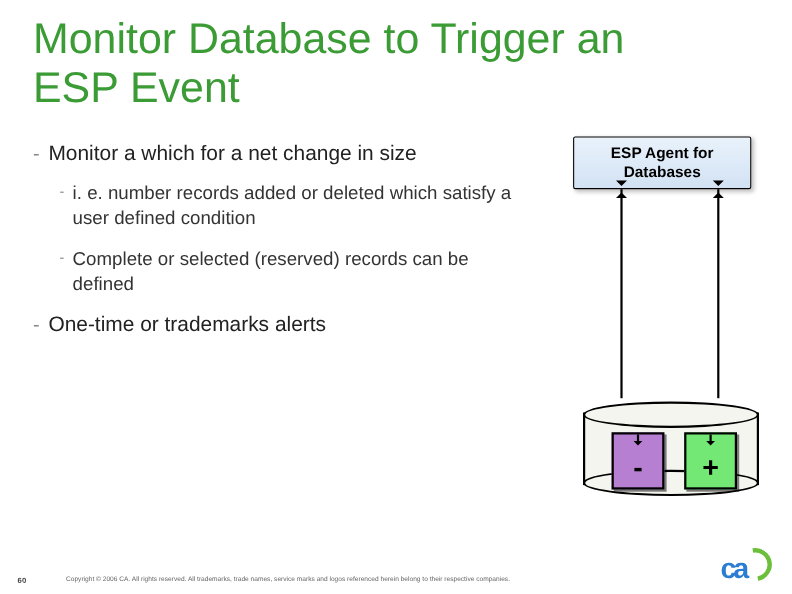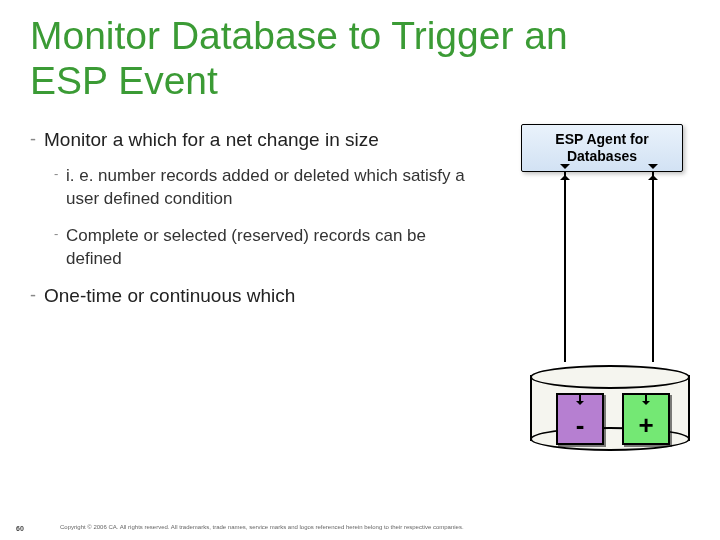--- a/index.html
+++ b/index.html
@@ -163,21 +163,21 @@
   <div class="li2">
     <span class="dash">-</span>
     <span class="txt">i. e. number records added or deleted which satisfy a user defined condition</span>
   </div>
   <div class="li2">
     <span class="dash">-</span>
     <span class="txt">Complete or selected (reserved) records can be defined</span>
   </div>
   <div class="li1">
     <span class="dash">-</span>
-    <span class="txt">One-time or continuous which</span>
+    <span class="txt">One-time or trademarks alerts</span>
   </div>
 </div>
 
 <div class="agent-box">ESP Agent for
 Databases</div>
 
 <div id="ac1" class="arrow-col">
   <div class="arrow-head-up"></div>
   <div class="arrow-shaft"></div>
   <div class="arrow-head-down"></div>
@@ -200,13 +200,16 @@
   <div class="face plus">
     <div class="mini-stem"></div>
       <div class="mini-head"></div>
     <span class="sign">+</span>
   </div>
 </div>
 
 <div class="footer">
   <div class="pagenum">60</div>
   <div class="copyright">Copyright © 2006 CA. All rights reserved. All trademarks, trade names, service marks and logos referenced herein belong to their respective companies.</div>
+  <div class="logo">
+    <span class="ca">ca</span><span class="swoosh"></span>
+  </div>
 </div>
 
 </body></html>

